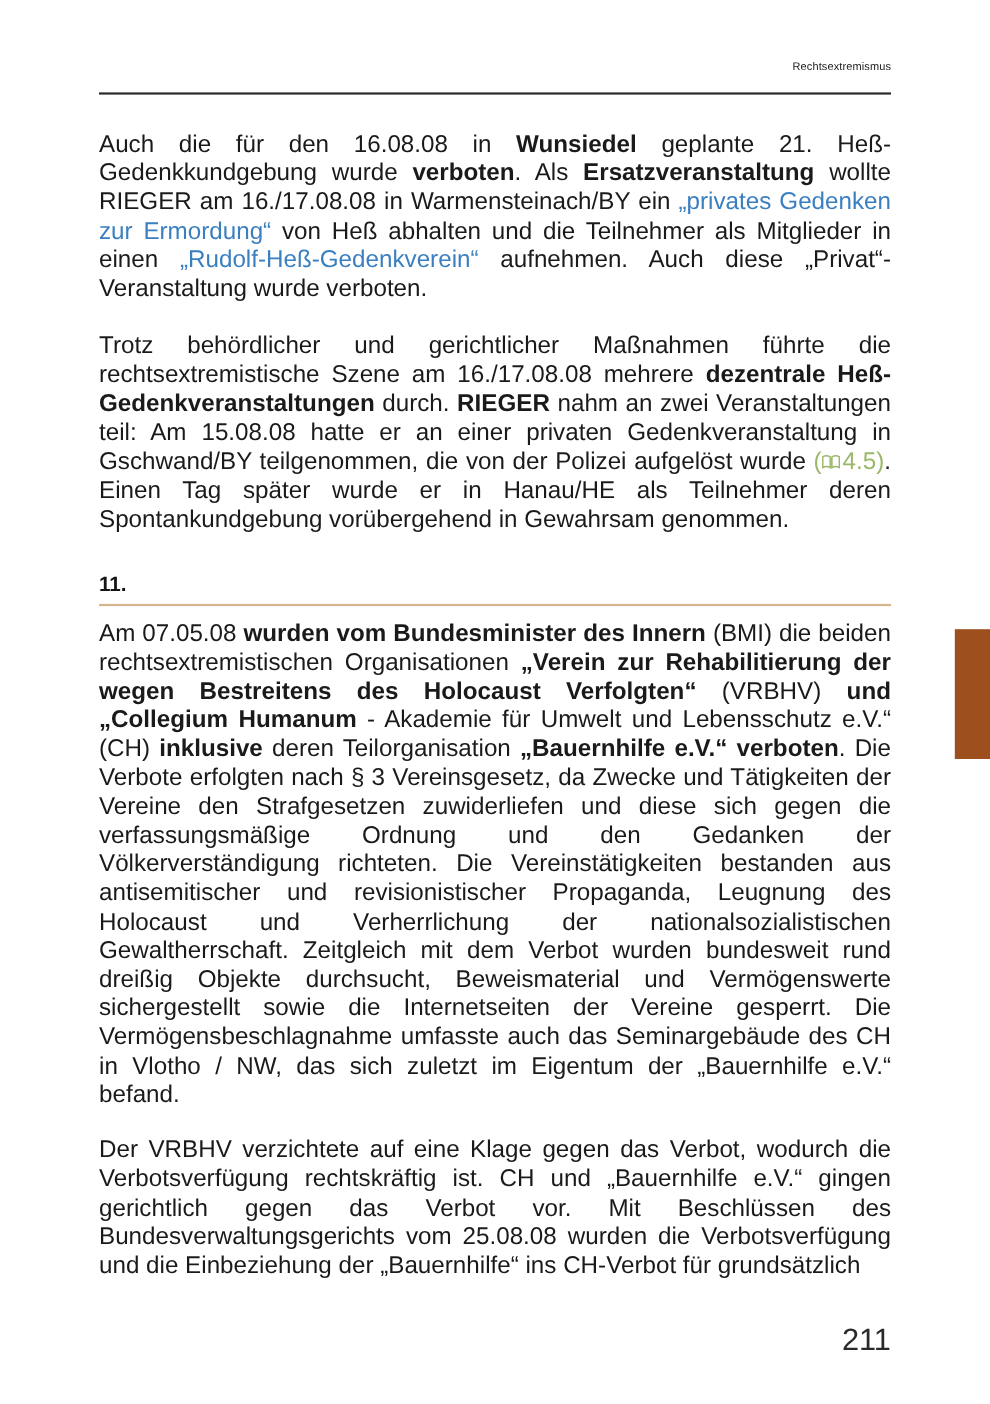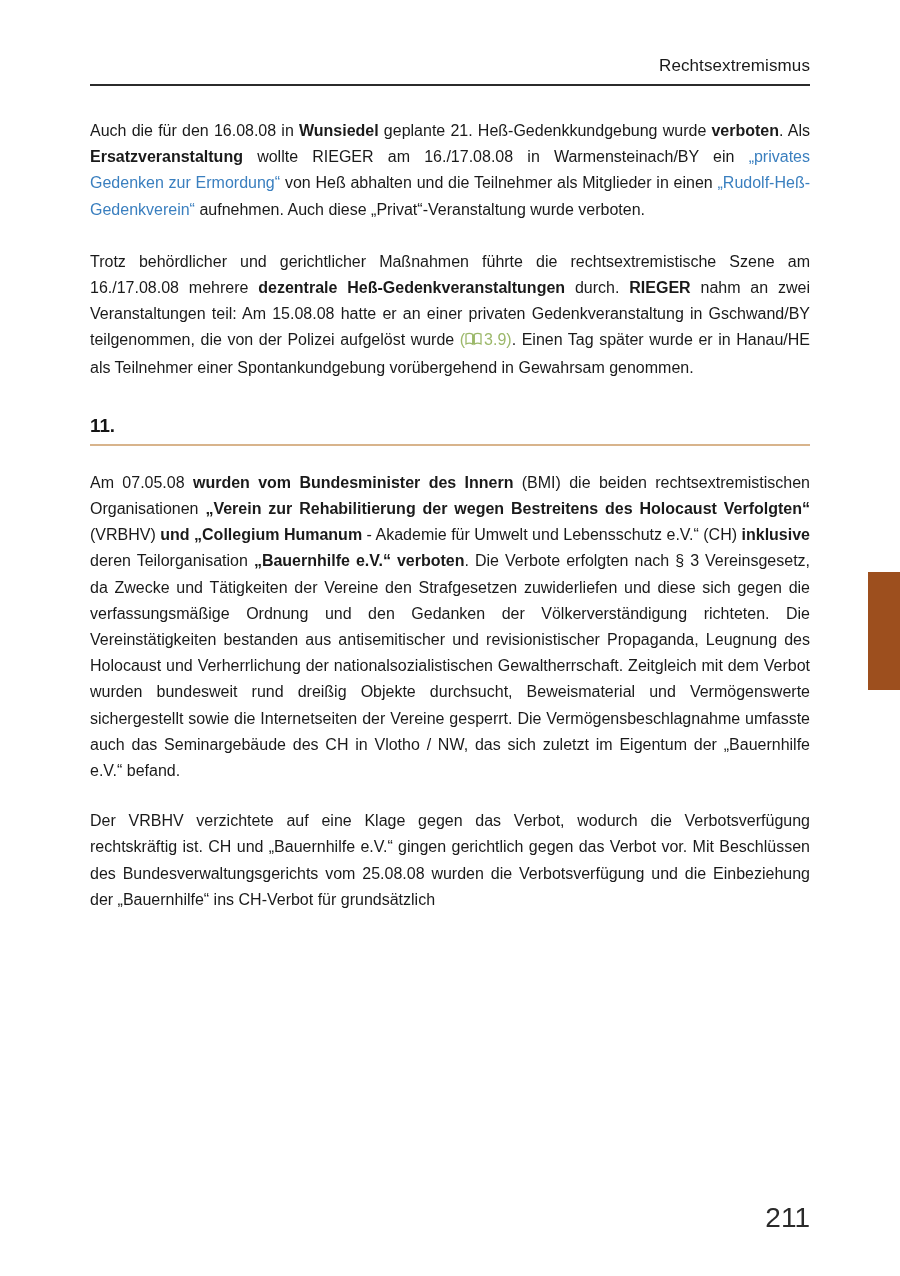--- a/index.html
+++ b/index.html
@@ -17,21 +17,21 @@
     overflow: hidden;
   }
 
   
   .running-header {
     position: absolute;
     left: 90px;
     top: 56px;
     width: 720px;
     text-align: right;
-    font-size: 17px;
+    font-size: 10px;
     letter-spacing: 0.1px;
     color: #1a1a1a;
   }
   .header-rule {
     position: absolute;
     left: 90px;
     top: 84px;
     width: 720px;
     height: 2px;
     background: #2b2b2b;
@@ -40,21 +40,21 @@
   
   .column {
     position: absolute;
     left: 90px;
     top: 118px;
     width: 720px;
   }
 
   p.body {
     margin: 0 0 0 0;
-    font-size: 16px;
+    font-size: 22px;
     line-height: 26.2px;
     text-align: justify;
     text-justify: inter-word;
     color: #1a1a1a;
     -webkit-hyphens: none;
     hyphens: none;
   }
   p.gap-after-1 { margin-bottom: 26px; }
   p.gap-after-2 { margin-bottom: 24px; }
 
@@ -122,29 +122,29 @@
 
     <p class="body gap-after-1">
       <span>Auch die für den 16.08.08 in </span><b>Wunsiedel</b><span> geplante 21. Heß-Gedenkkundgebung wurde </span><b>verboten</b><span>. Als </span><b>Ersatzveranstaltung</b><span> wollte RIEGER am 16./17.08.08 in Warmensteinach/BY ein </span><span class="blue">„privates Gedenken zur Ermordung“</span><span> von Heß abhalten und die Teilnehmer als Mitglieder in einen </span><span class="blue">„Rudolf-Heß-Gedenkverein“</span><span> aufnehmen. Auch diese „Privat“-Veranstaltung wurde verboten.</span>
     </p>
 
     <p class="body gap-after-2">
       <span>Trotz behördlicher und gerichtlicher Maßnahmen führte die rechtsextremistische Szene am 16./17.08.08 mehrere </span><b>dezentrale Heß-Gedenkveranstaltungen</b><span> durch. </span><b>RIEGER</b><span> nahm an zwei Veranstaltungen teil: Am 15.08.08 hatte er an einer privaten Gedenkveranstaltung in Gschwand/BY teilgenommen, die von der Polizei aufgelöst wurde </span><span class="ref"><span>(</span><span class="book-icon"><svg width="17" height="14" viewBox="0 0 17 14" aria-hidden="true">
               <path d="M1 2.2 C3.2 1.1 5.6 1.1 7.7 2.4 L7.7 12.2 C5.6 10.9 3.2 10.9 1 12 Z" fill="none" stroke="#9cb86a" stroke-width="1.3"></path>
               <path d="M16 2.2 C13.8 1.1 11.4 1.1 9.3 2.4 L9.3 12.2 C11.4 10.9 13.8 10.9 16 12 Z" fill="none" stroke="#9cb86a" stroke-width="1.3"></path>
               <line x1="8.5" y1="2.6" x2="8.5" y2="12.2" stroke="#9cb86a" stroke-width="1.1"></line>
-            </svg></span><span>3.9</span><span>)</span></span><span>. Einen Tag später wurde er in Hanau/HE als Teilnehmer einer Spontankundgebung vorübergehend in Gewahrsam genommen.</span>
+            </svg></span><span>4.5</span><span>)</span></span><span>. Einen Tag später wurde er in Hanau/HE als Teilnehmer deren Spontankundgebung vorübergehend in Gewahrsam genommen.</span>
     </p>
 
     <div class="section-heading">
       <span class="section-number">11.</span>
     </div>
     <div class="section-rule"></div>
 
-    <p class="body gap-after-2" style="margin-top:24px;">
+    <p class="body gap-after-2" style="margin-top:12px;">
       <span>Am 07.05.08 </span><b>wurden vom Bundesminister des Innern</b><span> (BMI) die beiden rechtsextremistischen Organisationen </span><b>„Verein zur Rehabilitierung der wegen Bestreitens des Holocaust Verfolgten“</b><span> (VRBHV) </span><b>und „Collegium Humanum</b><span> - Akademie für Umwelt und Lebensschutz e.V.“ (CH) </span><b>inklusive</b><span> deren Teilorganisation </span><b>„Bauernhilfe e.V.“ verboten</b><span>. Die Verbote erfolgten nach § 3 Vereinsgesetz, da Zwecke und Tätigkeiten der Vereine den Strafgesetzen zuwiderliefen und diese sich gegen die verfassungsmäßige Ordnung und den Gedanken der Völkerverständigung richteten. Die Vereinstätigkeiten bestanden aus antisemitischer und revisionistischer Propaganda, Leugnung des Holocaust und Verherrlichung der nationalsozialistischen Gewaltherrschaft. Zeitgleich mit dem Verbot wurden bundesweit rund dreißig Objekte durchsucht, Beweismaterial und Vermögenswerte sichergestellt sowie die Internetseiten der Vereine gesperrt. Die Vermögensbeschlagnahme umfasste auch das Seminargebäude des CH in Vlotho / NW, das sich zuletzt im Eigentum der „Bauernhilfe e.V.“ befand.</span>
     </p>
 
     <p class="body">
       <span>Der VRBHV verzichtete auf eine Klage gegen das Verbot, wodurch die Verbotsverfügung rechtskräftig ist. CH und „Bauernhilfe e.V.“ gingen gerichtlich gegen das Verbot vor. Mit Beschlüssen des Bundesverwaltungsgerichts vom 25.08.08 wurden die Verbotsverfügung und die Einbeziehung der „Bauernhilfe“ ins CH-Verbot für grundsätzlich</span>
     </p>
 
   </div>
 
   <div class="edge-tab"></div>

